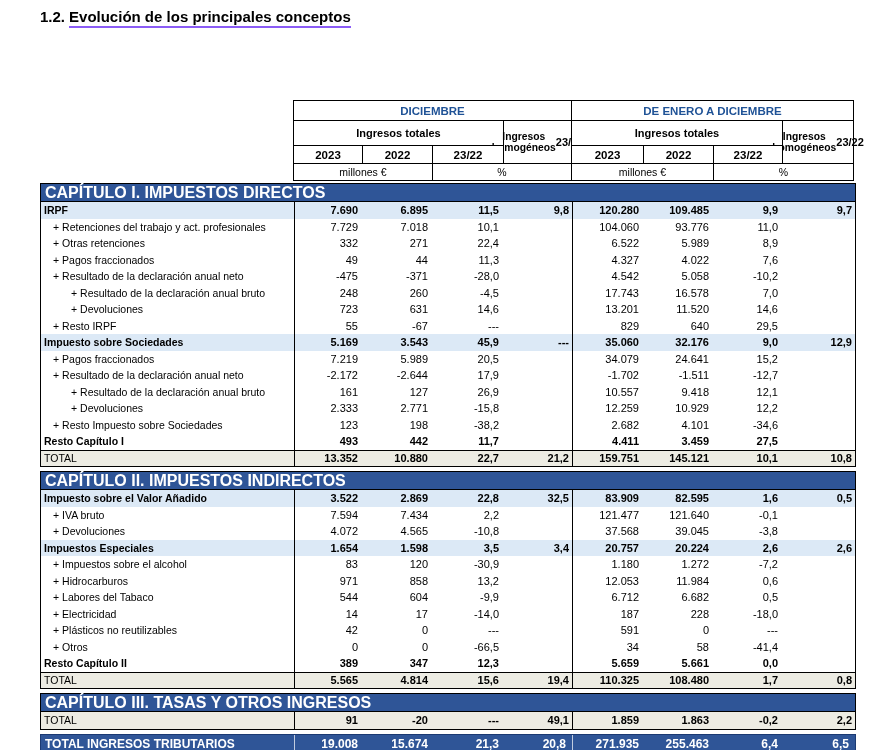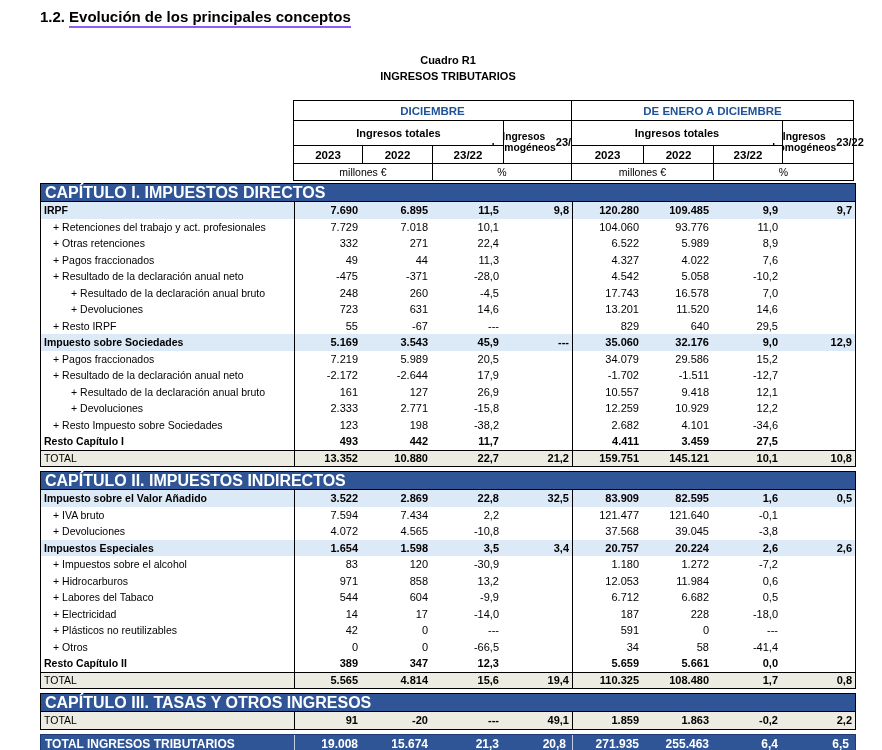--- a/index.html
+++ b/index.html
@@ -69,24 +69,20 @@
 </style>
 </head>
 <body>
 
 <div class="page">
 
   <div class="title">
     <span>1.2.</span><span class="u">Evolución de los principales conceptos</span>
   </div>
 
-  <div class="caption">
-    <div>Cuadro R1</div>
-    <div>INGRESOS TRIBUTARIOS</div>
-  </div>
 
   <div class="header-grid">
     <div class="h-group h-g1">DICIEMBRE</div>
     <div class="h-group h-g2">DE ENERO A DICIEMBRE</div>
 
     <div class="h-tot h-t1">Ingresos totales</div>
     <div class="h-hom h-h1">
       <div>Ingresos homogéneos</div>
       <div class="h-hy">23/22</div>
     </div>
@@ -212,21 +208,21 @@
             <div class="c-val cw7">9,0</div>
             <div class="c-val cw8">12,9</div>
           </div>
           <div class="trow r-sub1">
             <div class="c-label">+ Pagos fraccionados</div>
             <div class="c-val cw1">7.219</div>
             <div class="c-val cw2">5.989</div>
             <div class="c-val cw3">20,5</div>
             <div class="c-val cw4"></div>
             <div class="c-val cw5">34.079</div>
-            <div class="c-val cw6">29.586</div>
+            <div class="c-val cw6">24.641</div>
             <div class="c-val cw7">15,2</div>
             <div class="c-val cw8"></div>
           </div>
           <div class="trow r-sub1">
             <div class="c-label">+ Resultado de la declaración anual neto</div>
             <div class="c-val cw1">-2.172</div>
             <div class="c-val cw2">-2.644</div>
             <div class="c-val cw3">17,9</div>
             <div class="c-val cw4"></div>
             <div class="c-val cw5">-1.702</div>

